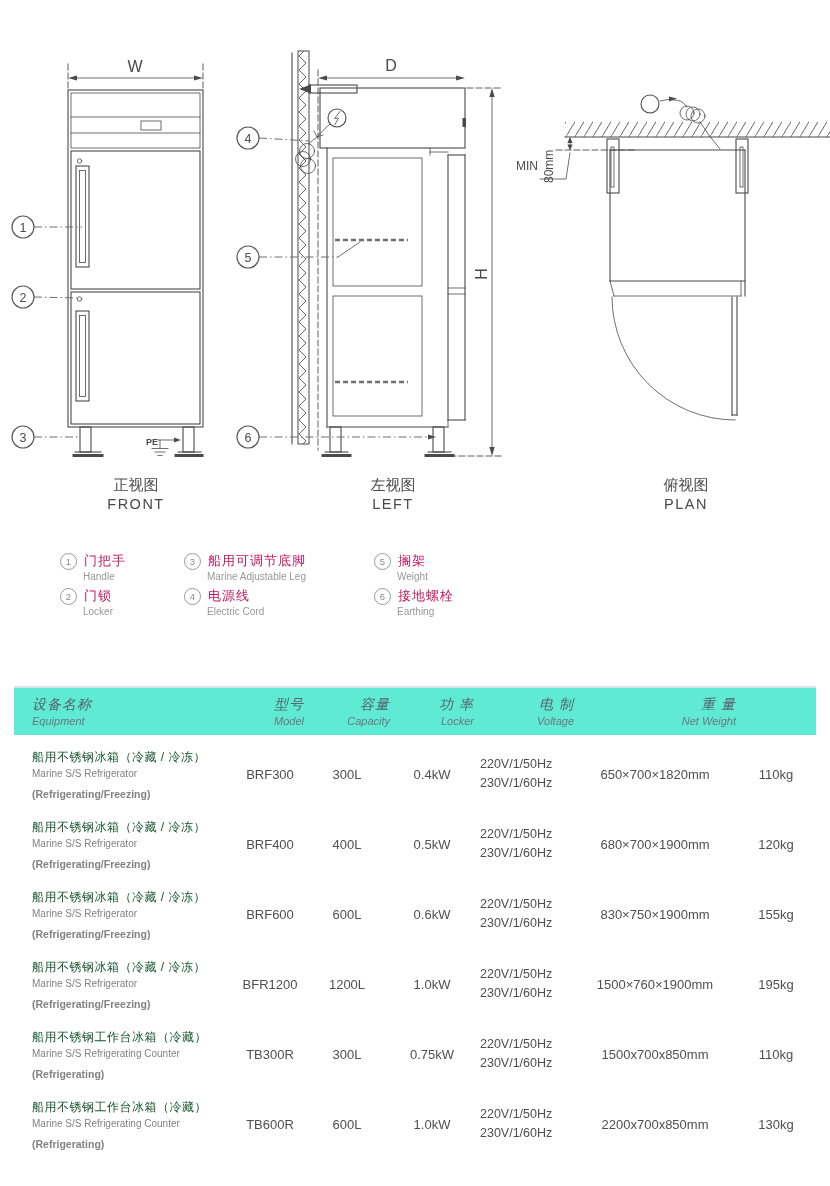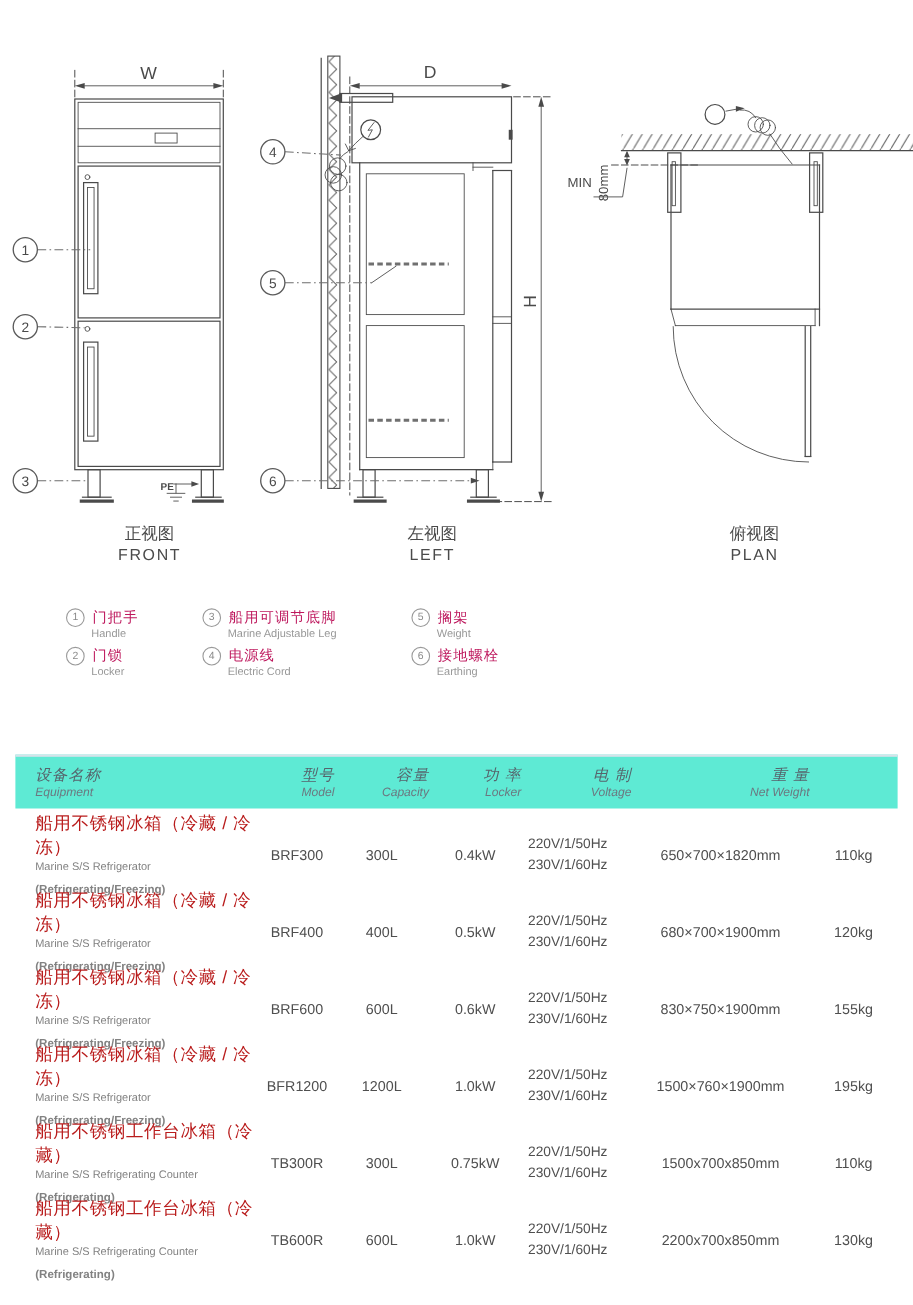--- a/index.html
+++ b/index.html
@@ -38,21 +38,21 @@
          background:#5eead4;border-top:2px solid #d6e3ea;height:47px;align-items:center;font-style:italic;}
   .th{text-align:right;}
   .th.c0{text-align:left;padding-left:18px;}
   .th-zh{font-size:14px;color:#56646c;letter-spacing:1px;}
   .th-en{font-size:11px;color:#6b7880;margin-top:1px;}
   .tr{display:grid;grid-template-columns:222px 68px 86px 84px 100px 162px 80px;
       height:70px;align-items:center;}
   .tbody .tr:first-child{margin-top:4px;}
   .td{text-align:center;font-size:13px;color:#4f4f4f;}
   .td.c0{text-align:left;padding-left:18px;}
-  .eq-zh{font-size:16px;color:#b91c1c;letter-spacing:0.5px;}
+  .eq-zh{font-size:12px;color:#14532d;letter-spacing:0.5px;}
   .eq-en{font-size:10px;color:#828282;margin-top:2px;}
   .eq-sub{font-size:10.5px;color:#828282;margin-top:9px;font-weight:bold;}
   .volt{font-size:12.5px;line-height:1.55;text-align:center;}
   .volt div{display:block;width:88px;margin:0 auto;text-align:left;}
 </style>
 </head>
 <body>
 
 <div class="page">
 

